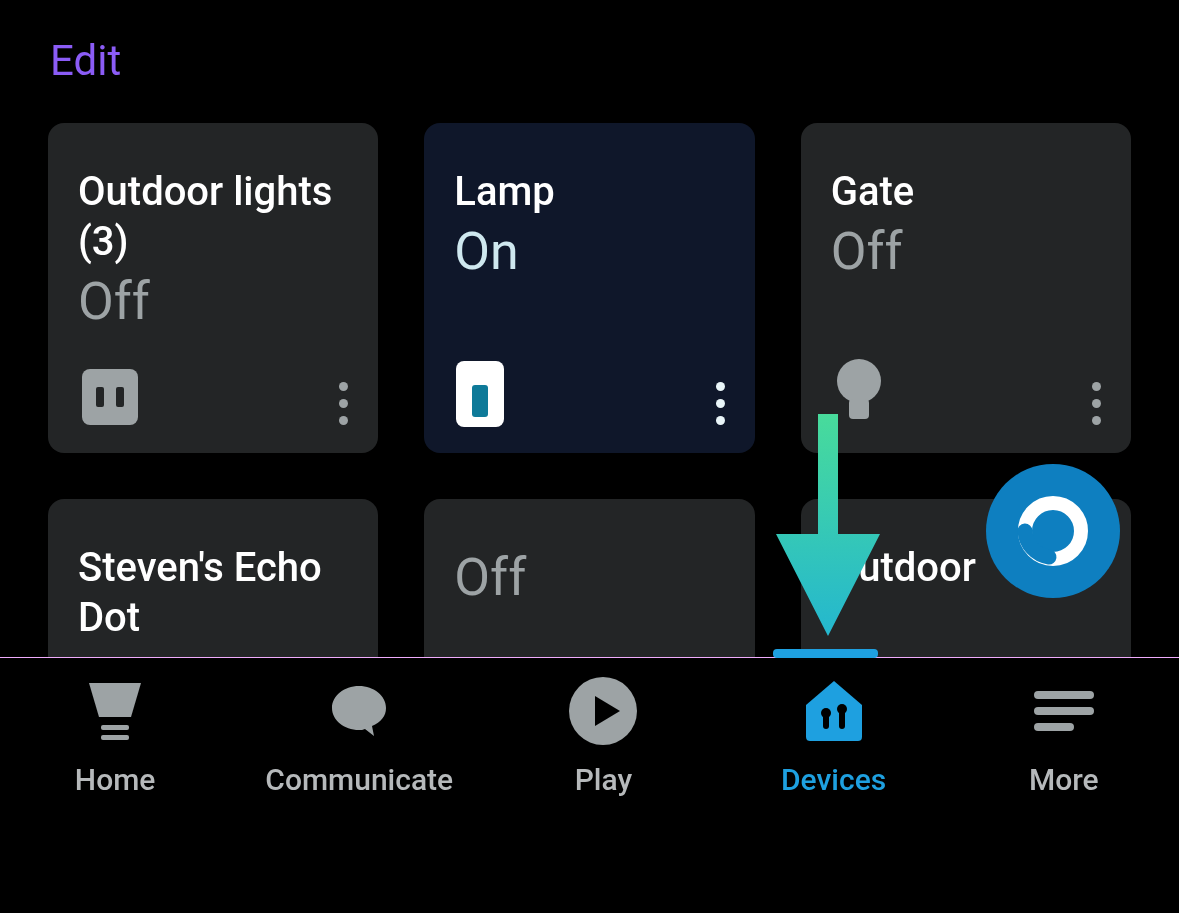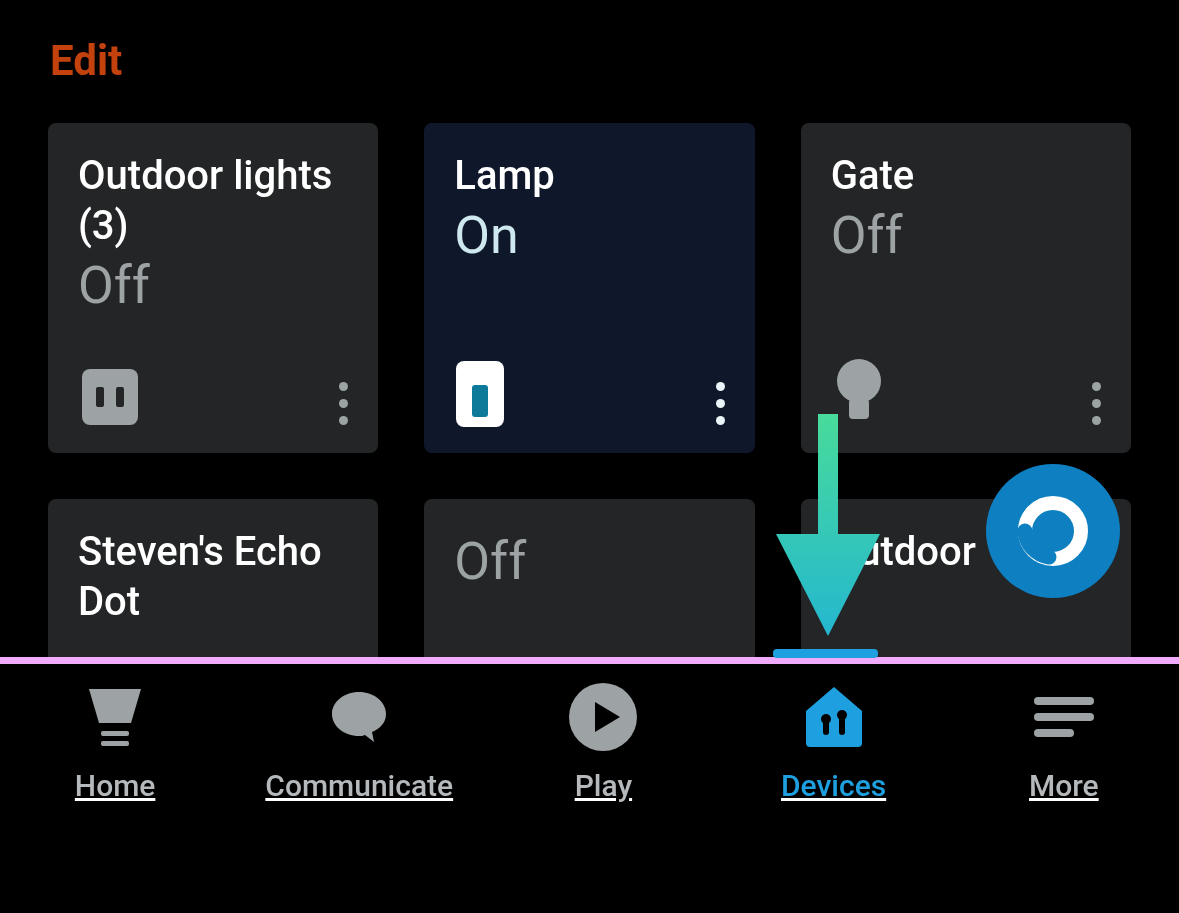--- a/index.html
+++ b/index.html
@@ -21,37 +21,37 @@
     align-items: center;
     padding: 36px 50px 20px 50px;
   }
   .title {
     font-size: 56px;
     font-weight: 800;
     letter-spacing: -1px;
   }
   .edit {
     font-size: 42px;
-    color: #c2410c;
-    font-weight: 700;
+    color: #8b5cf6;
+    font-weight: 400;
     cursor: pointer;
   }
 
   
   .grid {
     display: grid;
     grid-template-columns: repeat(3, 1fr);
     gap: 46px;
     padding: 18px 48px 0 48px;
   }
   .card {
     background: #232526;
-    border-radius: 8px;
+    border-radius: 16px;
     height: 330px;
-    padding: 28px 30px 24px 30px;
+    padding: 44px 30px 24px 30px;
     display: flex;
     flex-direction: column;
     justify-content: space-between;
     position: relative;
   }
   .card.on {
     background: #0f172a;
   }
   .card .name {
     font-size: 40px;
@@ -89,27 +89,26 @@
   
   .card.short { height: 160px; border-bottom-left-radius: 0; border-bottom-right-radius: 0; }
 
   
   .tabbar {
     position: absolute;
     left: 0; right: 0;
     top: 657px;
     height: 256px;
     background: #000;
-    border-top: 7px solid #f0abfc;
+    border-top: 1px solid #f0abfc;
     display: flex;
     justify-content: space-around;
     align-items: flex-start;
     padding-top: 18px;
     z-index: 5;
-    text-decoration: underline;
   }
   .tab {
     display: flex;
     flex-direction: column;
     align-items: center;
     gap: 16px;
     cursor: pointer;
     min-width: 160px;
   }
   .tab .tab-icon {

